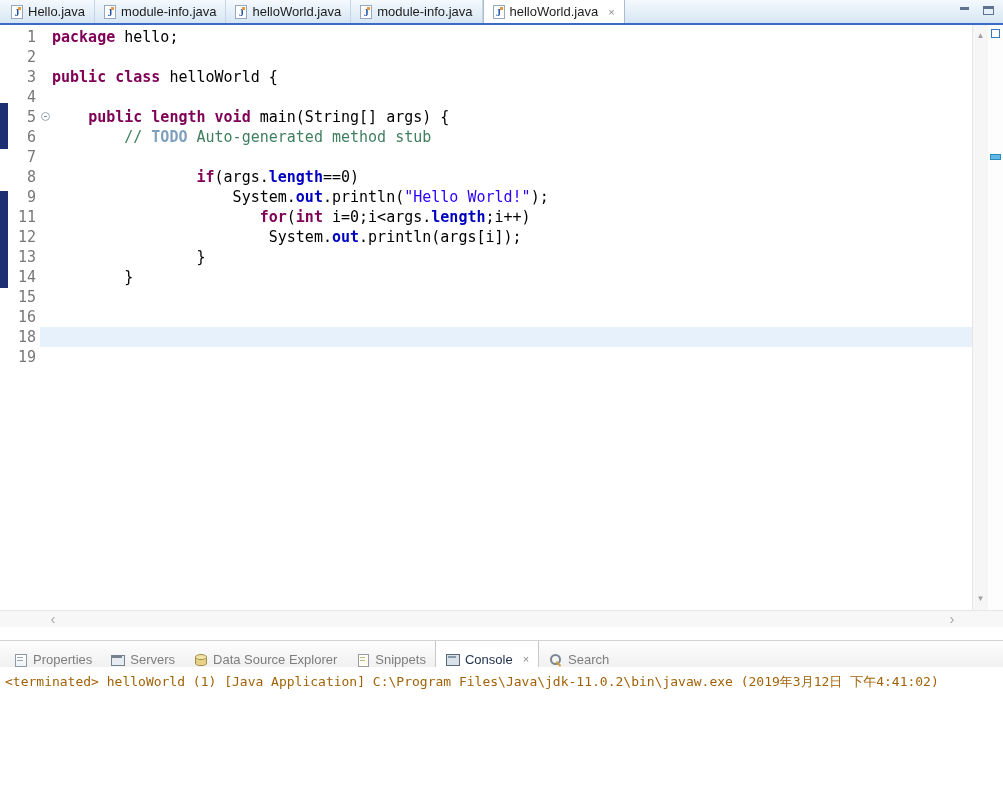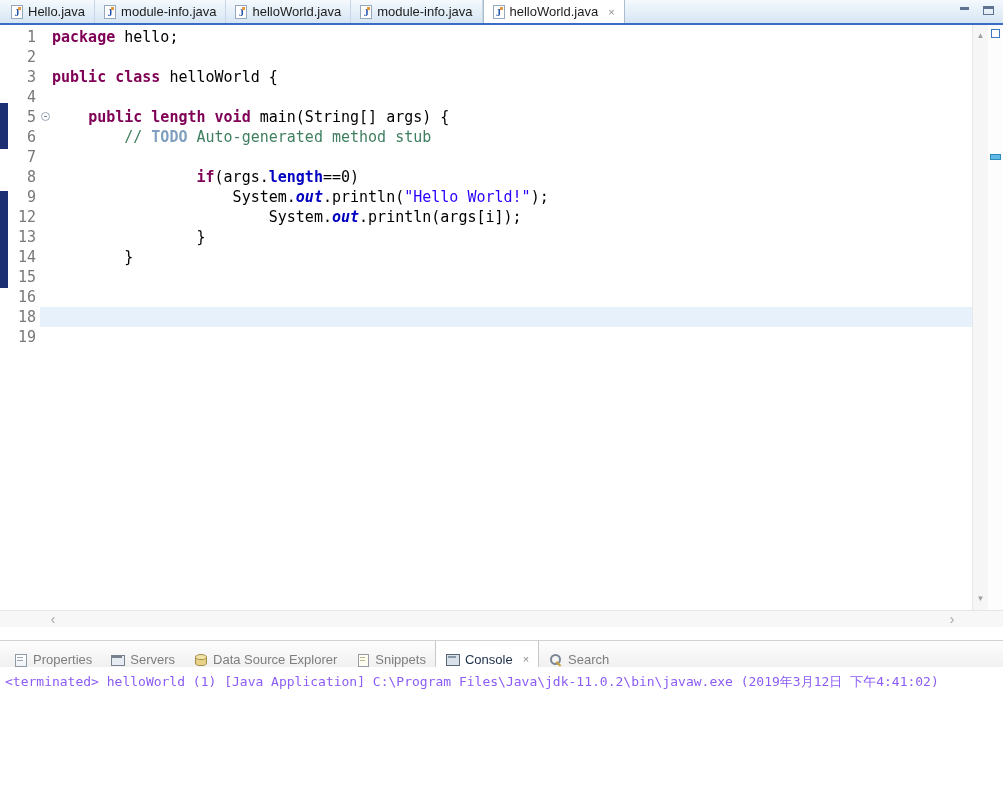--- a/index.html
+++ b/index.html
@@ -37,21 +37,21 @@
   .fold-minus { position:absolute; top:5px; left:1px; width:9px; height:9px; border:1px solid #9aa8b8;
                 border-radius:50%; background:#fff; display:inline-block; }
   .fold-minus::after { content:""; position:absolute; left:2px; right:2px; top:3px; height:1px; background:#7a8a9a; }
 
   .tk-k  { color:var(--c-keyword,#7f0055); font-weight:bold; }
   .tk-p  { color:#000; }
   .tk-c  { color:var(--c-comment,#3f7f5f); }
   .tk-t  { color:var(--c-todo_tag,#7f9fbf); font-weight:bold; }
   .tk-s  { color:var(--c-string,#2a00ff); }
   .tk-f  { color:var(--c-field,#0000c0);font-weight:bold; }
-  .tk-sf { color:var(--c-field,#0000c0); font-style:italic; font-weight:bold; }
+  .tk-sf { color:var(--c-field,#0000c0); font-weight:bold; }
 
   .change-bar { position:absolute; left:0; width:8px; background:var(--c-change_bar,#1b2f72); }
   .bar1 { top:78px; height:46px; }
   .bar2 { top:166px; height:97px; }
 
   .vscroll { position:absolute; top:0; bottom:0; right:15px; width:16px; background:#f6f6f6; border-left:1px solid #e6e6e6; }
   .va { position:absolute; left:0; width:15px; height:14px; color:#a0a0a0; font-size:8px; line-height:14px; text-align:center; }
   .va.up { top:4px; } .va.down { bottom:4px; }
   .oruler { position:absolute; top:0; bottom:0; right:0; width:15px; background:#fdfdfd; }
   .ohead { position:absolute; top:4px; left:3px; width:9px; height:9px; background:#fff; border:1px solid #3a78c2; }
@@ -89,21 +89,21 @@
   .console-icon::before { content:""; position:absolute; left:1px; top:2px; width:12px; height:10px;
         border:1px solid #5c6874; background:#d9e2ea; }
   .console-icon::after { content:""; position:absolute; left:3px; top:4px; width:8px; height:2px; background:#8798a8; }
   .search-icon::before { content:""; position:absolute; left:2px; top:2px; width:7px; height:7px;
         border:2px solid #7a8694; border-radius:50%; }
   .search-icon::after { content:""; position:absolute; left:9px; top:9px; width:6px; height:2px;
         background:#c8a23c; transform:rotate(45deg); transform-origin:0 0; }
 
   
   .console { position:absolute; top:667px; left:0; right:0; bottom:0; background:#fff; }
-  .chead { padding:5px 5px 0; font:13px/20px "DejaVu Sans Mono",monospace; color:#8b5cf6; white-space:pre; }
+  .chead { padding:5px 5px 0; font:13px/20px "DejaVu Sans Mono",monospace; color:#a16207; white-space:pre; }
   .cout  { padding:2px 5px 0; font:13px/20px "DejaVu Sans Mono",monospace; color:#000; white-space:pre; }
 </style>
 </head>
 <body>
 
 <div class="stage">
 
   <div class="etabbar">
     <div class="etabs">
         <div class="etab">
@@ -179,20 +179,25 @@
           <span class="lnum">8</span>
           <span class="fold"></span>
           <span class="ltext"><span class="tk-p">                </span><span class="tk-k">if</span><span class="tk-p">(args.</span><span class="tk-f">length</span><span class="tk-p">==0)</span></span>
         </div>
         <div class="crow">
           <span class="lnum">9</span>
           <span class="fold"></span>
           <span class="ltext"><span class="tk-p">                    System.</span><span class="tk-sf">out</span><span class="tk-p">.println(</span><span class="tk-s">"Hello World!"</span><span class="tk-p">);</span></span>
         </div>
         <div class="crow">
+          <span class="lnum">11</span>
+          <span class="fold"></span>
+          <span class="ltext"><span class="tk-p">                       </span><span class="tk-k">for</span><span class="tk-p">(</span><span class="tk-k">int</span><span class="tk-p"> i=0;i&lt;args.</span><span class="tk-f">length</span><span class="tk-p">;i++)</span></span>
+        </div>
+        <div class="crow">
           <span class="lnum">12</span>
           <span class="fold"></span>
           <span class="ltext"><span class="tk-p">                        System.</span><span class="tk-sf">out</span><span class="tk-p">.println(args[i]);</span></span>
         </div>
         <div class="crow">
           <span class="lnum">13</span>
           <span class="fold"></span>
           <span class="ltext"><span class="tk-p">                }</span></span>
         </div>
         <div class="crow">

